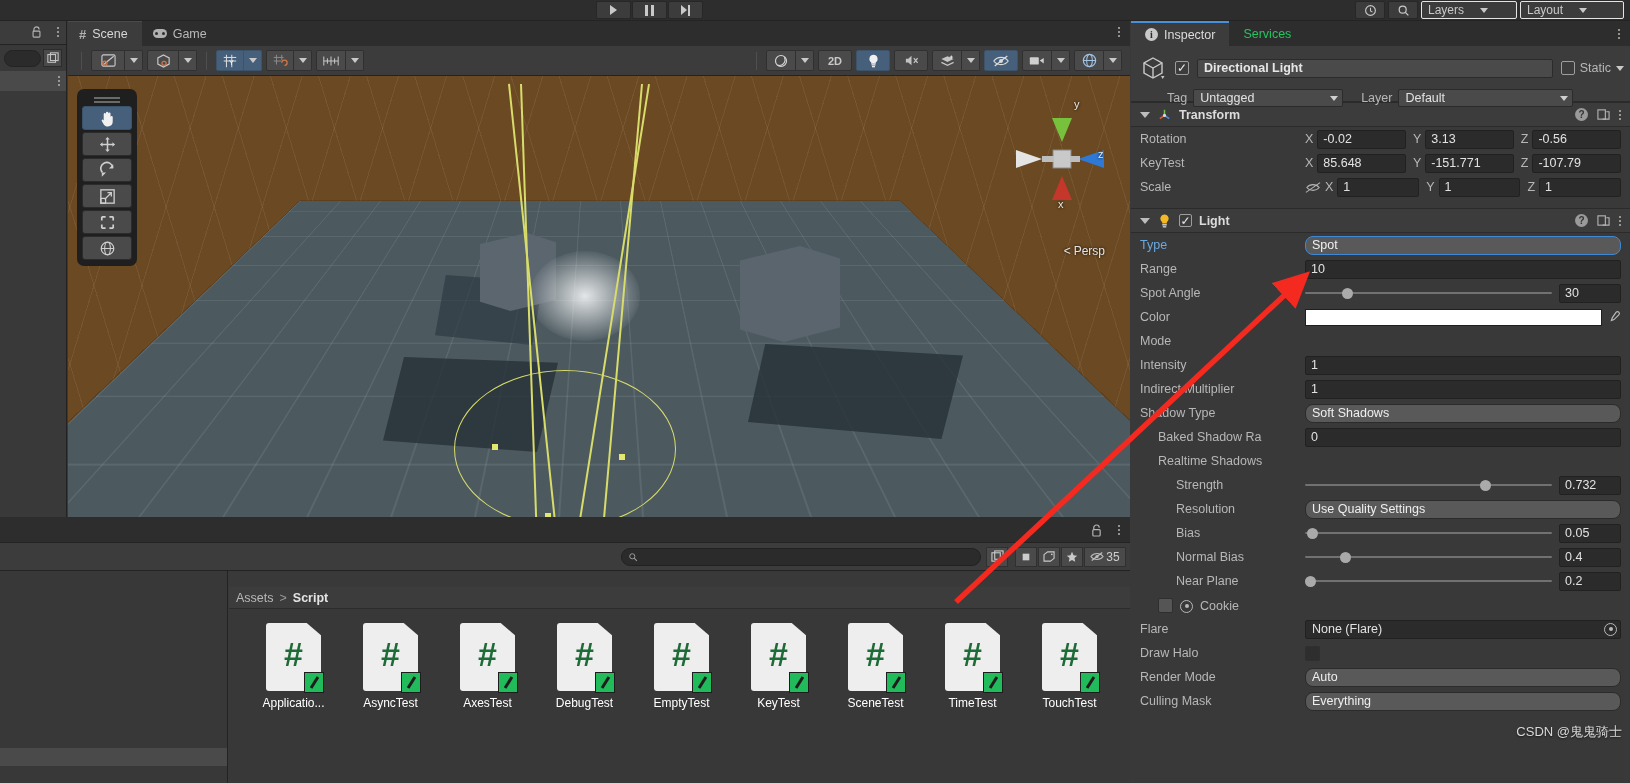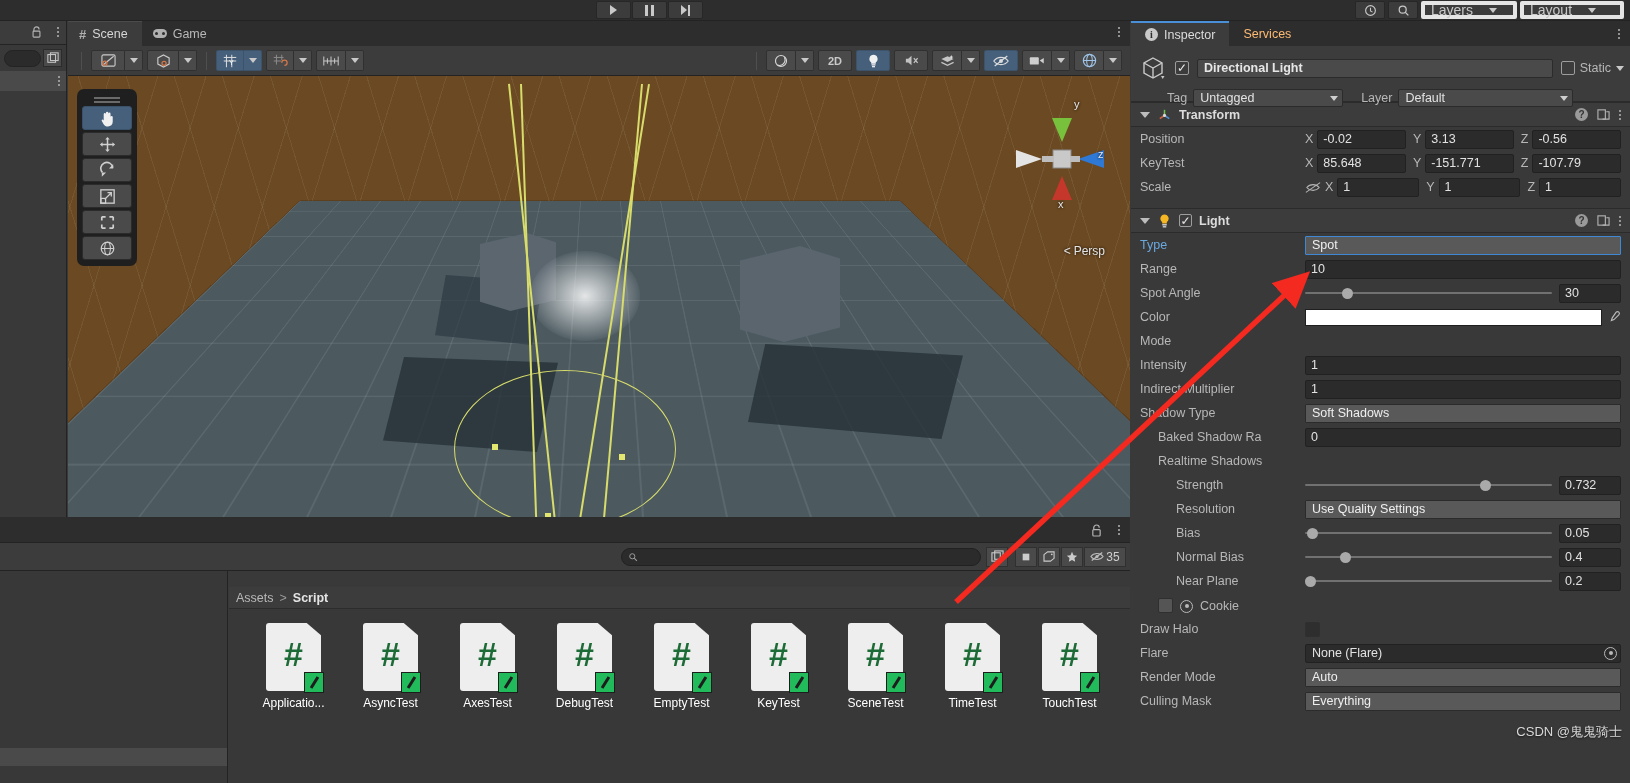--- a/index.html
+++ b/index.html
@@ -27,22 +27,22 @@
   .tri { width: 0; height: 0; border-left: 7px solid #c9c9c9; border-top: 5px solid transparent; border-bottom: 5px solid transparent; }
   .pausebars { display: flex; gap: 3px; }
   .pausebars i { display: block; width: 3px; height: 11px; background: #c9c9c9; }
   .stepicon { display: flex; align-items: center; gap: 1px; }
   .stepicon .t { width: 0; height: 0; border-left: 6px solid #c9c9c9; border-top: 5px solid transparent; border-bottom: 5px solid transparent; }
   .stepicon .b { width: 2px; height: 11px; background: #c9c9c9; }
 
   .topright { position: absolute; right: 6px; top: 1px; display: flex; align-items: center; gap: 3px; }
   .tr-btn { height: 18px; min-width: 30px; background: #3c3c3c; border: 1px solid #272727;
             display:flex; align-items:center; justify-content:center; border-radius:2px; padding: 0 5px; }
-  .tr-dd { height: 18px; background: #3c3c3c; border: 4px solid #e5e5e5; border-radius: 2px;
-           display: flex; align-items: center; padding: 0 6px; gap: 16px; color: #c9c9c9; font-size: 14px; }
+  .tr-dd { height: 18px; background: #3c3c3c; border: 1px solid #e5e5e5; border-radius: 2px;
+           display: flex; align-items: center; padding: 0 6px; gap: 16px; color: #c9c9c9; font-size: 12px; }
   .caret-sm { width: 0; height: 0; border-left: 4px solid transparent; border-right: 4px solid transparent; border-top: 5px solid #c9c9c9; }
 
   
   .leftstrip { position: absolute; left: 0; top: 21px; width: 67px; height: 496px; background: #393939; border-right:1px solid #232323;}
   .leftstrip-head { height: 24px; background: #3c3c3c; border-bottom: 1px solid #232323; position: relative; }
   .lock-ico { position: absolute; right: 24px; top: 5px; width: 11px; height: 12px; }
   .kebab { display: flex; flex-direction: column; gap: 2px; align-items: center; }
   .kebab i { width: 2px; height: 2px; border-radius: 50%; background: #b4b4b4; display: block; }
   .leftstrip-search { height: 26px; background: #393939; display:flex; align-items:center; padding: 3px 4px; }
   .ls-field { flex: 1; height: 17px; background: #2b2b2b; border: 1px solid #232323; border-radius: 9px; }
@@ -140,21 +140,21 @@
   .cs-hash { position:absolute; left:0; right:0; top: 12px; text-align:center;
              font-size: 34px; font-weight: bold; color:#1d6b36; font-family:"Liberation Sans",sans-serif; }
   .cs-badge { position:absolute; right:-3px; bottom:-2px; width:20px;height:21px;background:#22bb5b;
               border:1.5px solid #1d1d1d; display:flex;align-items:center;justify-content:center;}
   .cs-badge i { display:block; width:3px; height:13px; background:#1d1d1d; transform: rotate(32deg); }
   .asset-name { margin-top: 5px; font-size: 12px; color: #ffffff; white-space: nowrap; }
 
   
   .inspector { position:absolute; left:1131px; top: 21px; width: 499px; height: 762px; background:#393939; }
   .insp-tabs { height: 25px; background:#2d2d2d; display:flex; align-items:flex-end; position:relative;}
-  .insp-tab { height:25px; padding: 0 14px; display:flex; align-items:center; gap:6px; color:#fdba74; font-size:12.5px;}
+  .insp-tab { height:25px; padding: 0 14px; display:flex; align-items:center; gap:6px; color:#22c55e; font-size:12.5px;}
   .insp-tab.active { background:#3c3c3c; color:#dcdcdc; border-top: 2px solid #4a90d9; }
   .info-i { width: 13px; height: 13px; border-radius:50%; background:#c9c9c9; color:#2d2d2d;
             font-size: 10px; font-weight:bold; display:flex;align-items:center;justify-content:center;
             font-family:"Liberation Serif", serif;}
   .insp-kebab { position:absolute; right: 10px; top: 8px; }
 
   .obj-header { height: 56px; background:#3c3c3c; padding: 8px 6px 0 8px; border-bottom:1px solid #2b2b2b;}
   .obj-row1 { display:flex; align-items:center; gap:8px; }
   .cube-ico { width: 28px; height: 28px; position: relative; }
   .cb { fill:none; stroke:#c9c9c9; stroke-width:1.4; }
@@ -179,21 +179,21 @@
   .qmark { width:13px;height:13px;border-radius:50%;background:#9a9a9a;color:#333;font-size:10px;font-weight:bold;
            display:flex;align-items:center;justify-content:center;}
 
   .prow { height: 24px; display:flex; align-items:center; padding-left: 9px; }
   .prow .plabel { width: 165px; color:#b7b7b7; font-size:12.5px; flex: none; overflow:hidden; white-space:nowrap;}
   .prow .plabel.ind1 { padding-left: 18px; width: 165px; }
   .prow .plabel.ind2 { padding-left: 36px; width: 165px; }
   .prow .plabel.sel { color:#6aa9e0; }
   .field { height: 19px; background:#2b2b2b; border:1px solid #212121; border-radius:2px;
            display:flex; align-items:center; padding-left:5px; color:#e2e2e2; font-size:12.5px; }
-  .popup { height: 19px; background:#595959; border:1px solid #2b2b2b; border-radius:1px;
+  .popup { height: 19px; background:#595959; border:1px solid #2b2b2b; border-radius:8px;
            display:flex; align-items:center; justify-content:space-between; padding: 0 5px 0 6px;
            color:#efefef; font-size:12.5px; }
   .popup.sel { border:1px solid #3f88d6; }
   .axis { color:#b7b7b7; font-size:12.5px; margin: 0 4px 0 7px; }
   .vec { display:flex; align-items:center; flex:1; padding-right: 9px;}
   .vec .field { flex:1; min-width:0; }
   .slider { flex:1; height: 19px; display:flex; align-items:center; position:relative; margin-right: 7px;}
   .strack { width:100%; height:2px; background:#717171; border-radius:1px;}
   .sknob { position:absolute; width:11px; height:11px; border-radius:50%; background:#aaaaaa; }
   .numbox { width: 62px; flex:none; }
@@ -749,21 +749,21 @@
           </svg>
         <span class="kebab">
             <i></i>
             <i></i>
             <i></i>
           </span>
       </span>
     </div>
 
     <div class="prow">
-      <span class="plabel">Position</span>
+      <span class="plabel">Rotation</span>
       <span class="vec">
         <span class="axis" style="margin-left:0">X</span>
         <span class="field">-0.02</span>
         <span class="axis">Y</span>
         <span class="field">3.13</span>
         <span class="axis">Z</span>
         <span class="field">-0.56</span>
       </span>
     </div>
     <div class="prow">
@@ -911,31 +911,31 @@
     <div class="prow">
       <span class="plabel ind1" style="display:flex;align-items:flex-end;gap:7px">
         <span class="smallchk"></span>
         <span class="radio-o">
             <i></i>
           </span>
         <span>Cookie</span>
       </span>
     </div>
     <div class="prow">
-      <span class="plabel">Draw Halo</span>
-      <span class="smallchk dark"></span>
-    </div>
-    <div class="prow">
       <span class="plabel">Flare</span>
       <span class="objfield">
         <span>None (Flare)</span>
         <span class="radio-o">
             <i></i>
           </span>
       </span>
+    </div>
+    <div class="prow">
+      <span class="plabel">Draw Halo</span>
+      <span class="smallchk dark"></span>
     </div>
     <div class="prow">
       <span class="plabel">Render Mode</span>
       <span class="popup" style="flex:1;margin-right:9px">
         <span>Auto</span>
         <span class="caret"></span>
       </span>
     </div>
     <div class="prow">
       <span class="plabel">Culling Mask</span>

